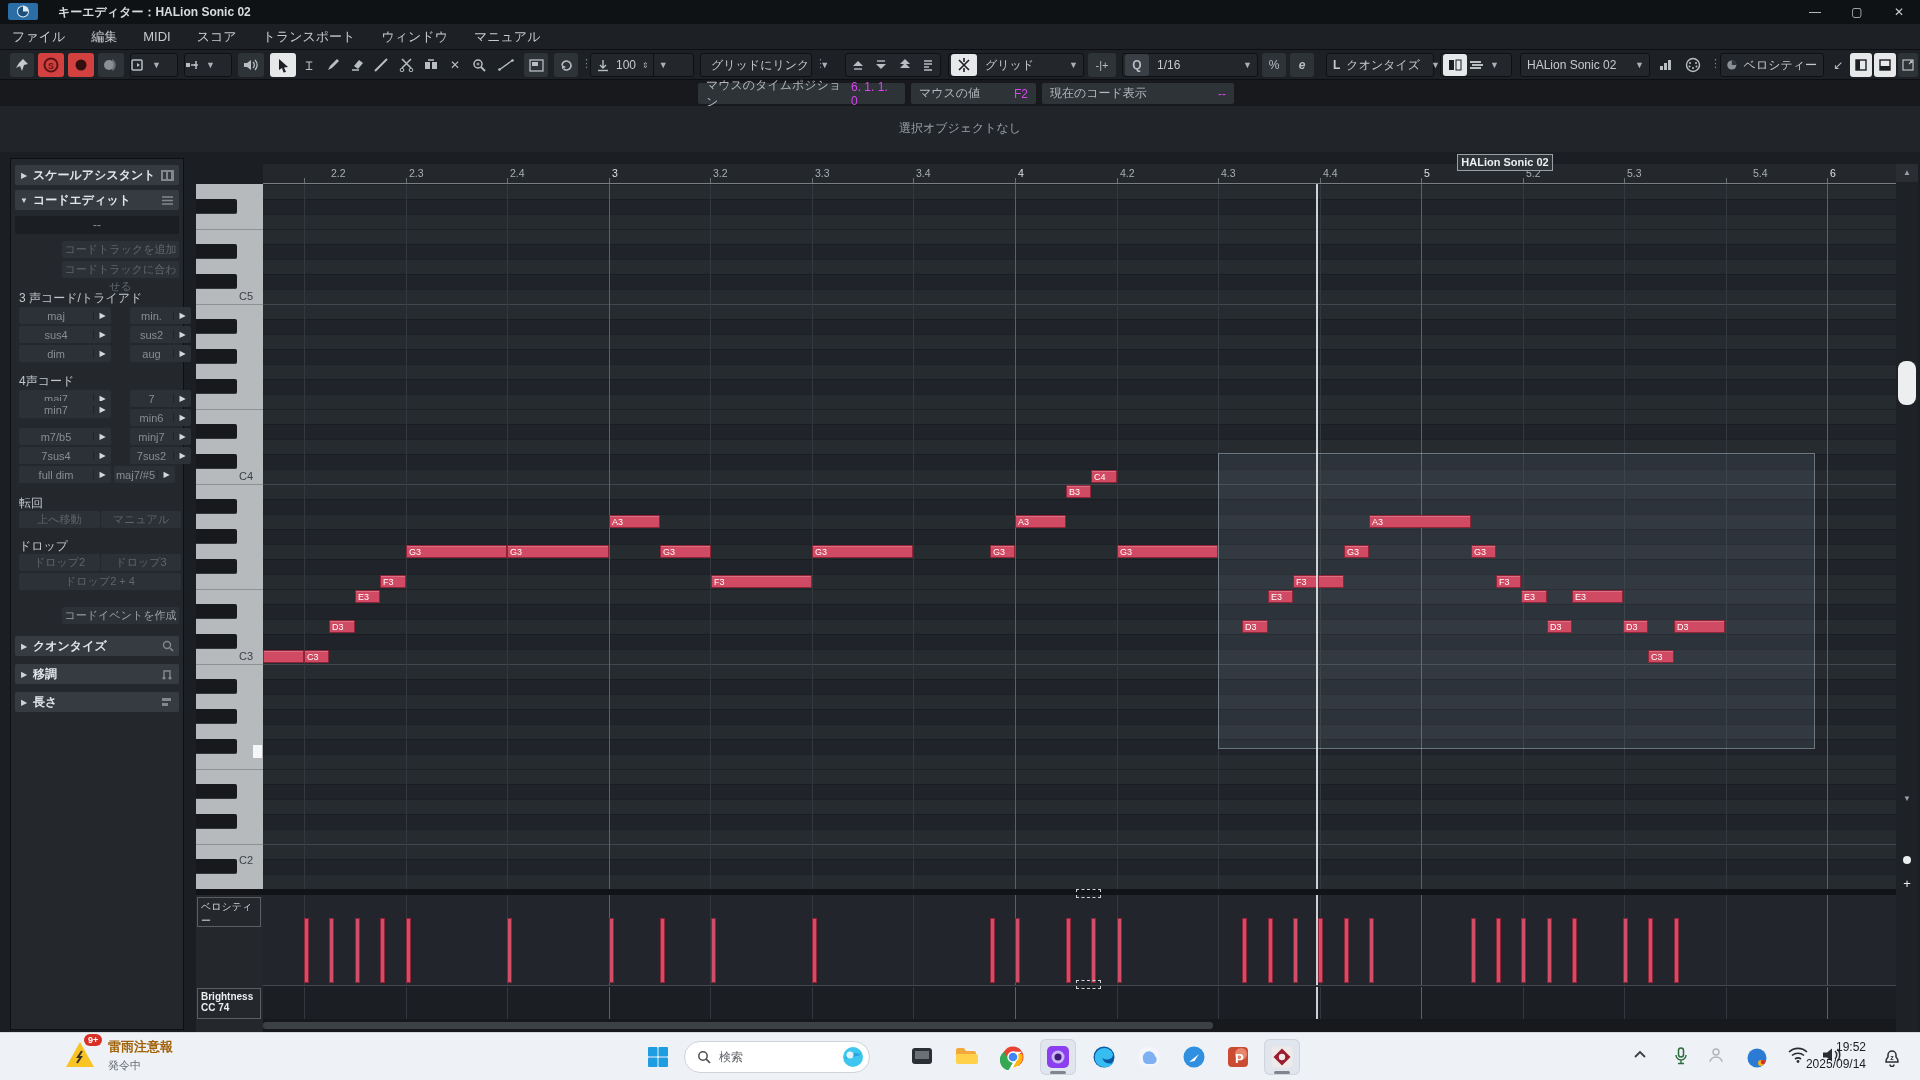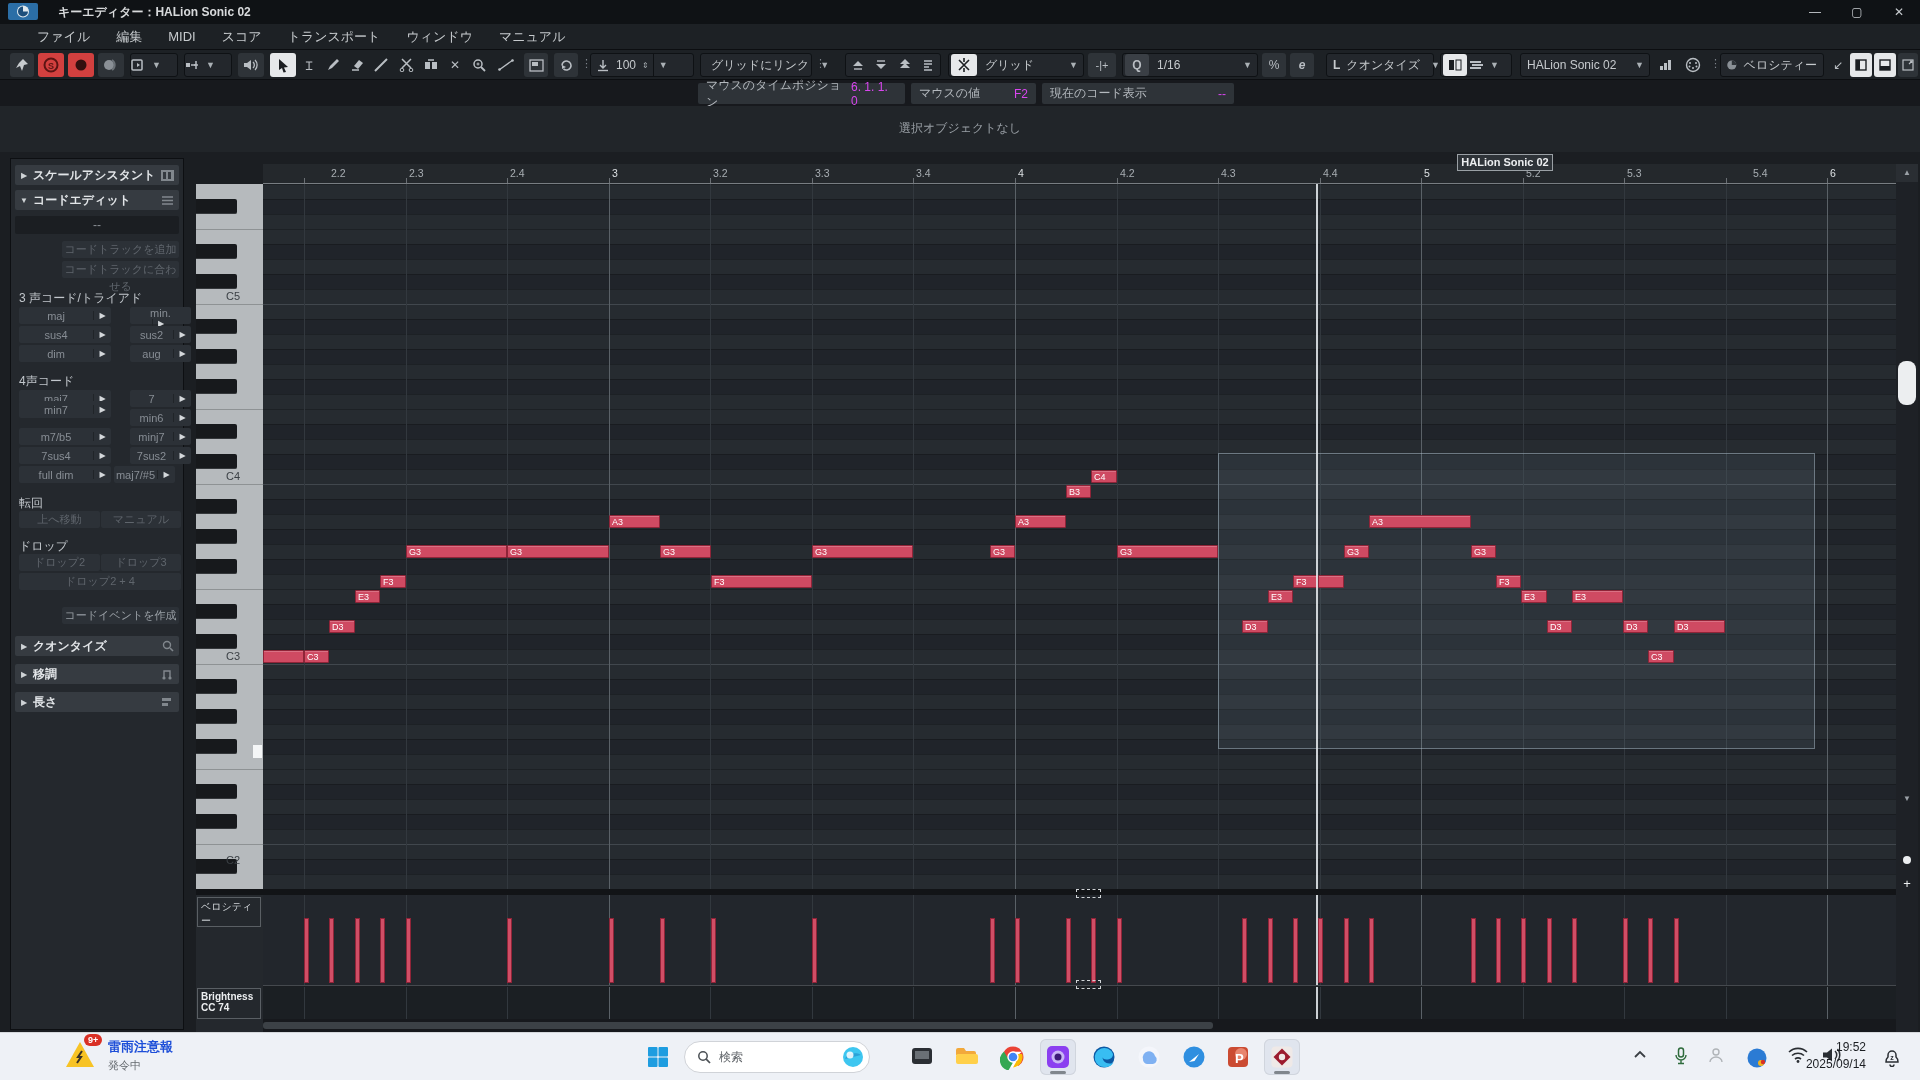--- a/index.html
+++ b/index.html
@@ -58,21 +58,21 @@
   .slabel { position:absolute; left:8px; color:#c2c7cc; font-size:12px; }
   .chbtn { position:absolute; height:17px; background:#2c3137; border-radius:2px; display:flex; align-items:center; }
   .chbtn .t { flex:1; text-align:center; color:#878d94; font-size:11px; }
   .chbtn .a { width:18px; text-align:center; color:#d4d8db; font-size:8px; border-left:1px solid #202428; }
 
   
   #keyscol { position:absolute; left:196px; top:32px; width:67px; height:705px; background:#b6babd; }
   .blackkey { position:absolute; left:0; width:41px; height:15px; background:#17191c;
     border-bottom:1px solid #34373a; border-radius:0 2px 2px 0; }
   .wsep { position:absolute; left:0; width:67px; height:1px; background:#8e9294; }
-  .clabel { position:absolute; right:10px; width:40px; text-align:center; color:#3a3f44; font-size:11px; }
+  .clabel { position:absolute; right:10px; width:40px; text-align:right; color:#3a3f44; font-size:11px; }
   #keyhover { position:absolute; left:57px; width:9px; height:13px; background:#f4f6f7; }
 
   
   #ruler { position:absolute; left:263px; top:12px; width:1633px; height:20px; background:#24282c;
     border-bottom:1px solid #787d82; }
   .rtick { position:absolute; top:3px; font-size:10.5px; color:#a8aeb3; }
   .rtick.bar { color:#dce0e3; }
   .rtickline { position:absolute; bottom:0; width:1px; height:5px; background:#6a6f74; }
   #rulerchip { position:absolute; left:1457px; top:2px; width:96px; height:17px; background:#2e3338;
     border:1px solid #9aa0a5; color:#eceef0; font-size:11px; font-weight:bold; text-align:center; line-height:15px; z-index:5;}
@@ -102,21 +102,21 @@
 
   
   #vscroll { position:absolute; left:1896px; top:12px; width:22px; height:868px; background:#1e2126; }
   .scrbtn { position:absolute; left:0; width:22px; height:18px; background:#2a2e33; color:#9aa0a6;
     font-size:8px; text-align:center; line-height:18px; }
   #vthumb { position:absolute; left:2px; top:197px; width:18px; height:44px; background:#eceef0; border-radius:8px; }
 
   
   #taskbar { left:0; top:1032px; width:1920px; height:48px; background:#eef1f6; border-top:1px solid #d5d8dc; }
   #weather { position:absolute; left:64px; top:5px; display:flex; align-items:center; gap:10px; }
-  #weather .t1 { font-size:13px; color:#1d4ed8; font-weight:bold; }
+  #weather .t1 { font-size:13px; color:#a16207; font-weight:bold; }
   #weather .t2 { font-size:11px; color:#64696e; margin-top:2px; }
   .badge { position:absolute; left:20px; top:-6px; background:#d93025; color:#fff; font-size:9px; font-weight:bold;
     border-radius:8px; padding:1px 4px; }
   #searchpill { position:absolute; left:684px; top:8px; width:186px; height:32px; background:#fff;
     border:1px solid #d0d3d8; border-radius:16px; display:flex; align-items:center; padding:0 4px 0 12px; gap:8px; }
   #searchpill .ph { color:#5f6368; font-size:12px; flex:1; }
   .tbicon { position:absolute; top:6px; width:36px; height:36px; border-radius:6px;
     display:flex; align-items:center; justify-content:center; }
   .tbicon.active { background:#e0e5ee; box-shadow:inset 0 0 0 1px #d0d5dd; }
   .runbar { position:absolute; bottom:1px; left:50%; margin-left:-8px; width:16px; height:3px;
@@ -135,21 +135,21 @@
       <circle cx="15" cy="8.5" r="6" fill="#dfe8ee"></circle>
       <path d="M15 3.5 a5 5 0 1 0 5 5 L15 8.5 Z" fill="#1d4f7c"></path>
     </svg>
     <div class="title">キーエディター：HALion Sonic 02</div>
     <div class="winbtn" style="right:84px">—</div>
     <div class="winbtn" style="right:42px">▢</div>
     <div class="winbtn" style="right:0">✕</div>
   </div>
 
   <div id="menubar">
-      <div class="menuitem" style="position: static; margin-left: 25px;">ファイル</div>
+      <div class="menuitem" style="position: static;">ファイル</div>
       <div class="menuitem" style="position: static;">編集</div>
       <div class="menuitem" style="position: static;">MIDI</div>
       <div class="menuitem" style="position: static;">スコア</div>
       <div class="menuitem" style="position: static;">トランスポート</div>
       <div class="menuitem" style="position: static;">ウィンドウ</div>
       <div class="menuitem" style="position: static;">マニュアル</div>
     </div>
 
   <div class="abs" id="toolbar">
     <div class="tbtn" style="left:10px;width:24px">
@@ -471,21 +471,21 @@
         <span>長さ</span>
         <svg class="ric" width="13" height="11" viewBox="0 0 13 11">
             <rect x="1" y="1" width="9" height="3" fill="#8a9096"></rect>
             <rect x="1" y="6" width="6" height="3" fill="#8a9096"></rect>
           </svg>
       </div>
     <div class="chbtn" style="left: 8px; top: 148px; width: 92px;">
           <span class="t">maj</span>
           <span class="a">▶</span>
         </div>
-        <div class="chbtn" style="left: 119px; top: 148px; width: 61px; flex-direction: column;">
+        <div class="chbtn" style="left: 119px; top: 148px; width: 61px;">
           <span class="t">min.</span>
           <span class="a">▶</span>
         </div>
         <div class="chbtn" style="left: 8px; top: 167px; width: 92px;">
           <span class="t">sus4</span>
           <span class="a">▶</span>
         </div>
         <div class="chbtn" style="left: 119px; top: 167px; width: 61px;">
           <span class="t">sus2</span>
           <span class="a">▶</span>

